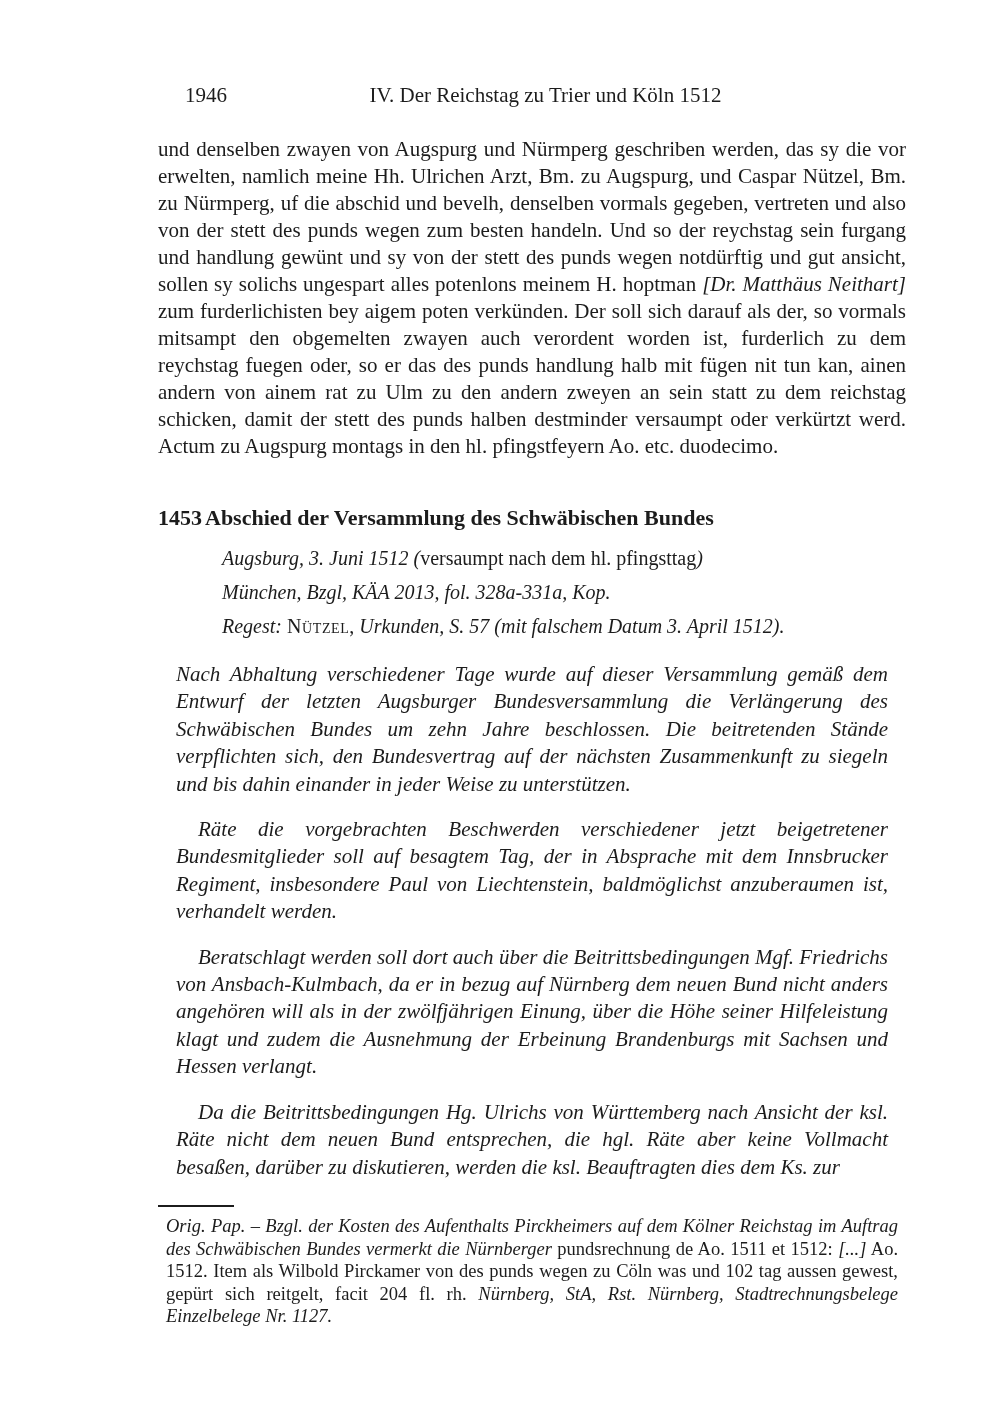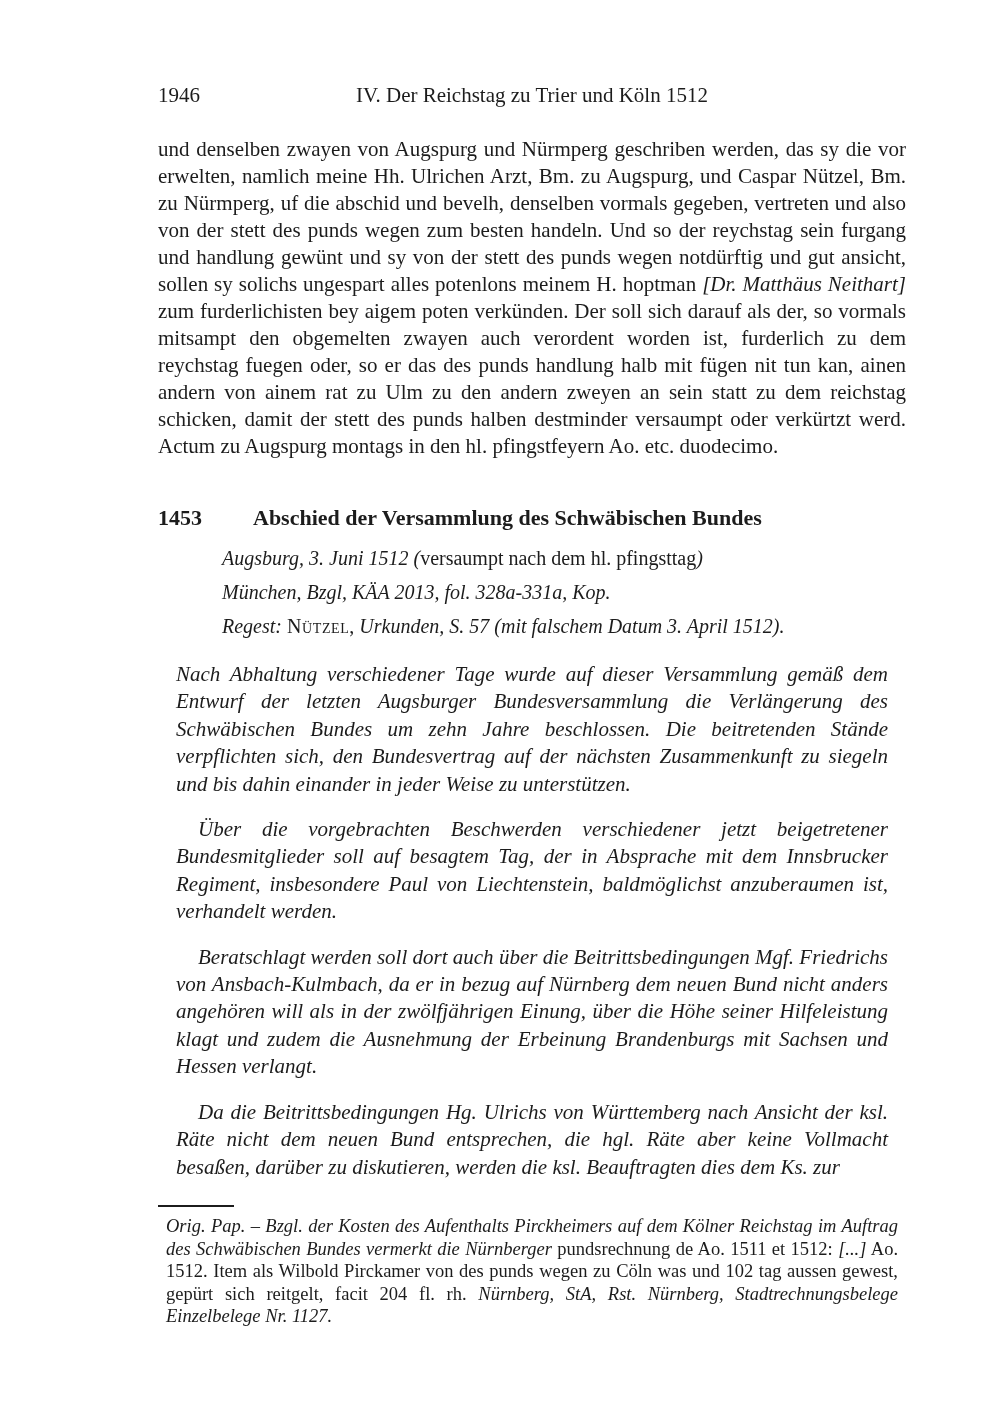--- a/index.html
+++ b/index.html
@@ -20,39 +20,39 @@
     margin-left: 158px;
     padding-top: 82px;
     box-sizing: border-box;
   }
   .running-header {
     position: relative;
     text-align: center;
     font-size: 21px;
     line-height: 26px;
     margin-bottom: 28px;
+    margin-left: 27px;
   }
   .running-header .pagenum {
     position: absolute;
     left: 0;
     top: 0;
   }
   .body-par {
     margin: 0;
     font-size: 21px;
     line-height: 27px;
     text-align: justify;
   }
   .entry-heading {
     display: flex;
     margin-top: 44px;
     font-size: 22px;
     font-weight: bold;
     line-height: 27px;
-    gap: 48px;
   }
   .entry-num {
     flex: 0 0 auto;
     width: 47px;
   }
   .entry-title {
     flex: 1 1 auto;
   }
   .meta {
     margin: 10px 0 0 64px;
@@ -102,21 +102,21 @@
   </div>
 
   <div class="meta">
     <p class="meta-line"><span class="italic">Augsburg, 3. Juni 1512 (</span><span>versaumpt nach dem hl. pfingsttag</span><span class="italic">)</span></p>
     <p class="meta-line"><span class="italic">München, Bzgl, KÄA 2013, fol. 328a-331a, Kop.</span></p>
     <p class="meta-line"><span class="italic">Regest: </span><span class="smallcaps">Nützel</span><span>, </span><span class="italic">Urkunden, S. 57 (mit falschem Datum 3. April 1512).</span></p>
   </div>
 
   <div class="summary">
     <p class="sum-par"><span class="italic">Nach Abhaltung verschiedener Tage wurde auf dieser Versammlung gemäß dem Entwurf der letzten Augsburger Bundesversammlung die Verlängerung des Schwäbischen Bundes um zehn Jahre beschlossen. Die beitretenden Stände verpflichten sich, den Bundesvertrag auf der nächsten Zusammenkunft zu siegeln und bis dahin einander in jeder Weise zu unterstützen.</span></p>
-    <p class="sum-par indent"><span class="italic">Über die vorgebrachten Beschwerden verschiedener jetzt beigetretener Bundesmitglieder soll auf besagtem Tag, der in Absprache mit dem Innsbrucker Regiment, insbesondere Paul von Liechtenstein, baldmöglichst anzuberaumen ist, verhandelt werden.</span></p>
+    <p class="sum-par indent"><span class="italic">Räte die vorgebrachten Beschwerden verschiedener jetzt beigetretener Bundesmitglieder soll auf besagtem Tag, der in Absprache mit dem Innsbrucker Regiment, insbesondere Paul von Liechtenstein, baldmöglichst anzuberaumen ist, verhandelt werden.</span></p>
     <p class="sum-par indent"><span class="italic">Beratschlagt werden soll dort auch über die Beitrittsbedingungen Mgf. Friedrichs von Ansbach-Kulmbach, da er in bezug auf Nürnberg dem neuen Bund nicht anders angehören will als in der zwölfjährigen Einung, über die Höhe seiner Hilfeleistung klagt und zudem die Ausnehmung der Erbeinung Brandenburgs mit Sachsen und Hessen verlangt.</span></p>
     <p class="sum-par indent"><span class="italic">Da die Beitrittsbedingungen Hg. Ulrichs von Württemberg nach Ansicht der ksl. Räte nicht dem neuen Bund entsprechen, die hgl. Räte aber keine Vollmacht besaßen, darüber zu diskutieren, werden die ksl. Beauftragten dies dem Ks. zur</span></p>
   </div>
 
   <div class="footnote">
     <div class="fn-rule"></div>
     <p class="fn-text"><span class="italic">Orig. Pap. – Bzgl. der Kosten des Aufenthalts Pirckheimers auf dem Kölner Reichstag im Auftrag des Schwäbischen Bundes vermerkt die Nürnberger </span><span>pundsrechnung de Ao. 1511 et 1512: </span><span class="italic">[...]</span><span> Ao. 1512. Item als Wilbold Pirckamer von des punds wegen zu Cöln was und 102 tag aussen gewest, gepürt sich reitgelt, facit 204 fl. rh. </span><span class="italic">Nürnberg, StA, Rst. Nürnberg, Stadtrechnungsbelege Einzelbelege Nr. 1127.</span></p>
   </div>
 
 </div>

